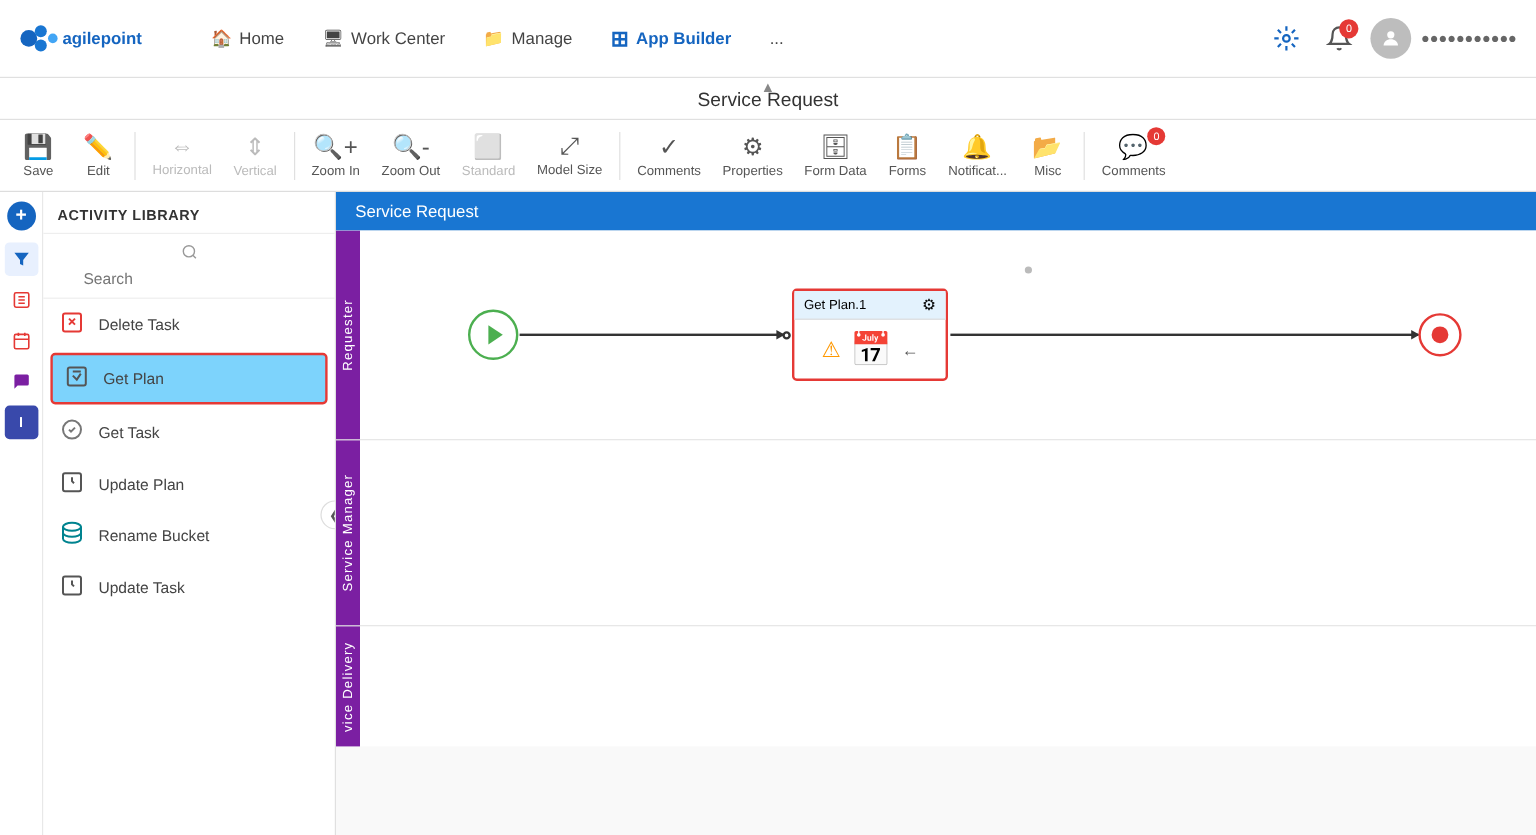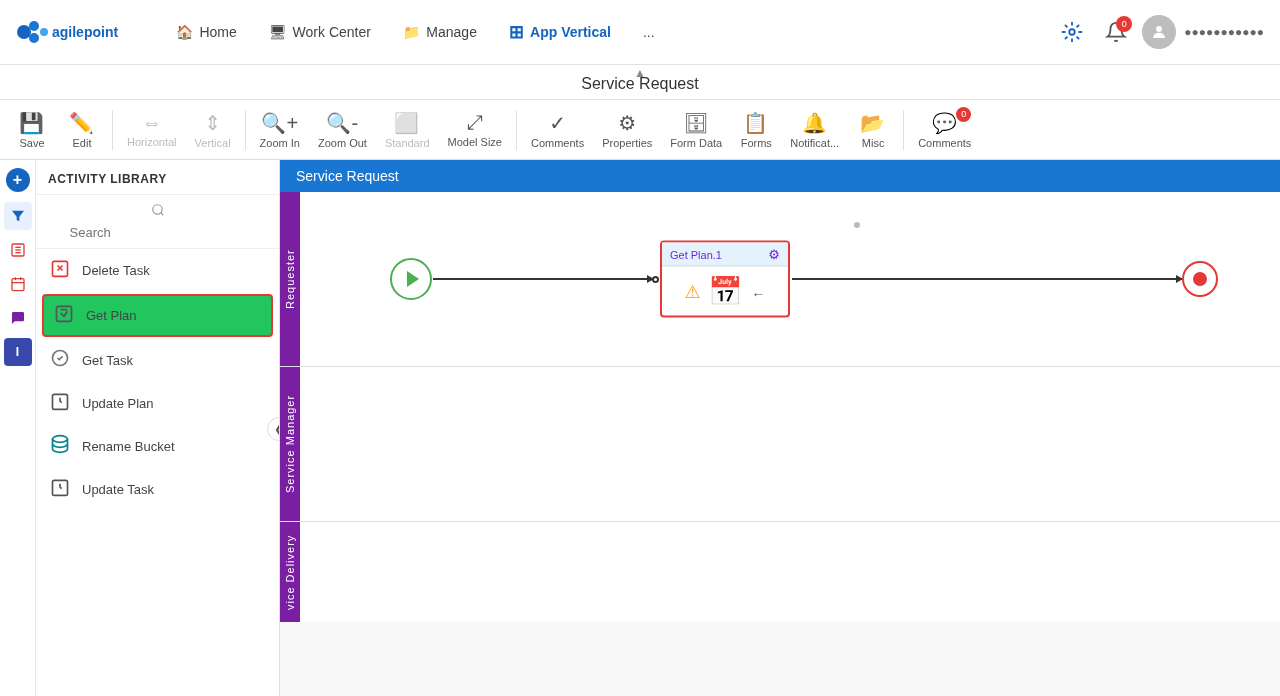--- a/index.html
+++ b/index.html
@@ -90,21 +90,21 @@
     }
     .sidebar-search input {
       border: none; outline: none; font-size: 13px; color: #555; flex: 1;
       background: transparent;
     }
     .sidebar-list { flex: 1; overflow-y: auto; }
     .sidebar-item {
       display: flex; align-items: center; padding: 9px 12px;
       gap: 10px; cursor: pointer; font-size: 13px; color: #444;
     }
-    .sidebar-item.active { background: #22c55e; border: 2px solid #e53935; border-radius: 4px; margin: 2px 6px; padding: 7px 8px; }
+    .sidebar-item.active { background: #7dd3fc; border: 2px solid #e53935; border-radius: 4px; margin: 2px 6px; padding: 7px 8px; }
     .sidebar-item .item-icon { font-size: 18px; width: 24px; text-align: center; flex-shrink: 0; }
 
     
     .collapse-handle {
       position: absolute; right: -12px; top: 50%; transform: translateY(-50%);
       width: 24px; height: 24px; background: #fff; border: 1px solid #ddd;
       border-radius: 50%; display: flex; align-items: center; justify-content: center;
       cursor: pointer; z-index: 10; color: #555; font-size: 12px;
     }
 
@@ -162,21 +162,21 @@
       width: 14px; height: 14px; border-radius: 50%; background: #e53935;
     }
     .flow-task {
       position: absolute; left: 280px; top: 50%; transform: translateY(-50%);
       width: 130px; background: #fff; border: 2px solid #e53935;
       border-radius: 4px; cursor: pointer;
     }
     .flow-task-header {
       background: #e3f2fd; padding: 4px 8px;
       display: flex; align-items: center; justify-content: space-between;
-      font-size: 12px; color: #6d28d9; font-weight: 500; border-bottom: 1px solid #ddd;
+      font-size: 12px; color: #000000; font-weight: 500; border-bottom: 1px solid #ddd;
     }
     .flow-task-body {
       padding: 8px; display: flex; align-items: center; justify-content: center;
       gap: 8px;
     }
 
     
     .nav-item-appbuilder {
       display: flex; align-items: center; gap: 6px;
       padding: 6px 12px; cursor: pointer; color: #1565c0;
@@ -211,21 +211,21 @@
   <div class="nav-item">
     <span>🖥</span>
     <span>Work Center</span>
   </div>
   <div class="nav-item">
     <span>📁</span>
     <span>Manage</span>
   </div>
   <div class="nav-item-appbuilder">
     <span style="font-size:18px;">⊞</span>
-    <span>App Vertical</span>
+    <span>App Builder</span>
   </div>
   <div class="nav-item">
     <span>...</span>
   </div>
 
   <div class="nav-separator"></div>
 
   <div class="nav-right">
 
     <div class="nav-icon-btn">

